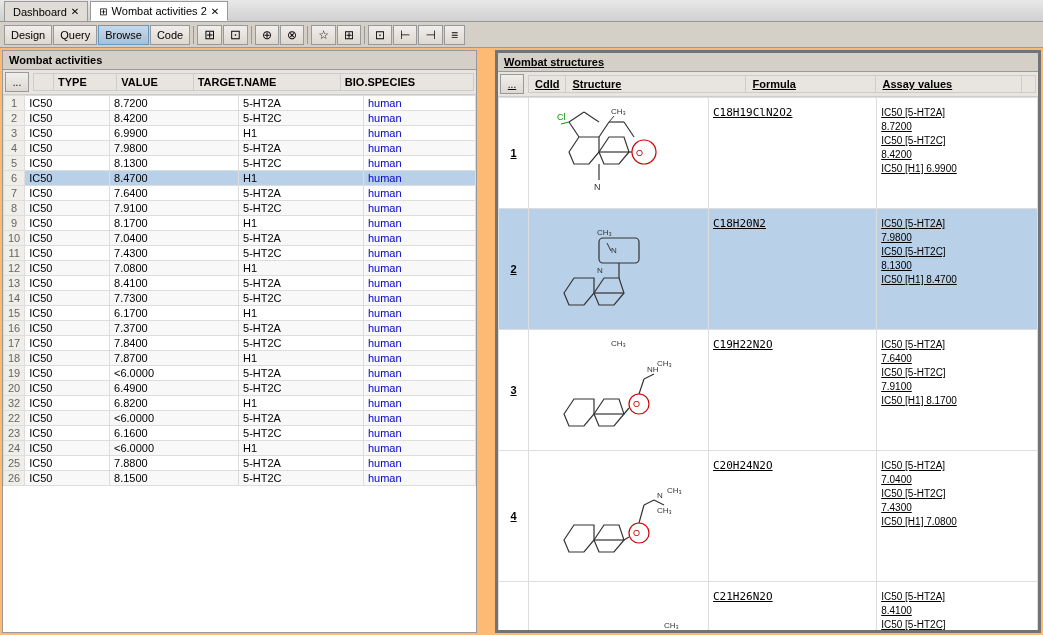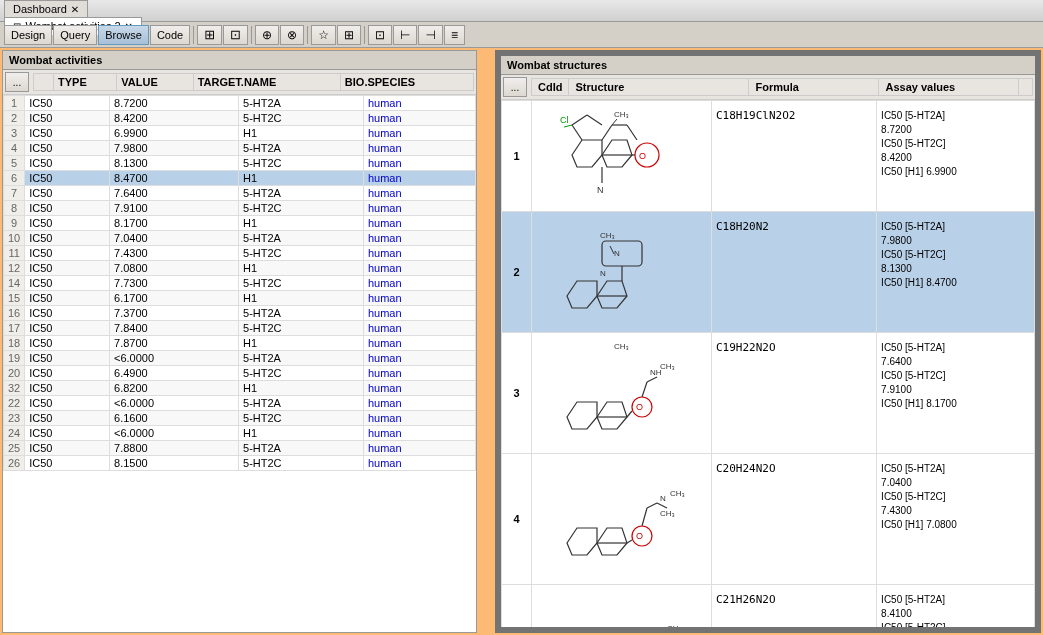--- a/index.html
+++ b/index.html
@@ -2,24 +2,23 @@
 <html><head>
   <meta charset="utf-8">
   <style>
     * { box-sizing: border-box; margin: 0; padding: 0; }
     body { font-family: Arial, sans-serif; font-size: 11px; background: #d4d0c8; overflow: hidden; }
 
     .title-bar {
       background: linear-gradient(to bottom, #e8e8e8, #d0d0d0);
       border-bottom: 1px solid #999;
       display: flex;
-      align-items: flex-start;
+      align-items: flex-end;
       height: 22px;
       padding: 0 4px;
-      flex-direction: column;
     }
     .tab {
       padding: 2px 8px;
       border: 1px solid #999;
       border-bottom: none;
       background: #e0ddd8;
       margin-right: 2px;
       cursor: pointer;
       font-size: 11px;
       height: 20px;
@@ -140,24 +139,25 @@
       align-items: center;
       justify-content: center;
       font-size: 10px;
       margin-right: 4px;
     }
 
     
     .structures-panel {
       flex: 1.1;
       background: #fff;
-      border: 6px solid #737373;
+      border: 3px solid #737373;
       display: flex;
       flex-direction: column;
       overflow: hidden;
+      text-decoration: underline;
     }
 
     .struct-table {
       width: 100%;
       border-collapse: collapse;
       font-size: 11px;
     }
 
     .struct-table th {
       background: #e8e4e0;
@@ -335,20 +335,27 @@
     <td>IC50</td>
     <td>7.4300</td>
     <td>5-HT2C</td>
     <td class="human-link">human</td>
   </tr>
               <tr>
     <td class="row-num">12</td>
     <td>IC50</td>
     <td>7.0800</td>
     <td>H1</td>
+    <td class="human-link">human</td>
+  </tr>
+              <tr>
+    <td class="row-num">13</td>
+    <td>IC50</td>
+    <td>8.4100</td>
+    <td>5-HT2A</td>
     <td class="human-link">human</td>
   </tr>
               <tr>
     <td class="row-num">14</td>
     <td>IC50</td>
     <td>7.7300</td>
     <td>5-HT2C</td>
     <td class="human-link">human</td>
   </tr>
               <tr>

